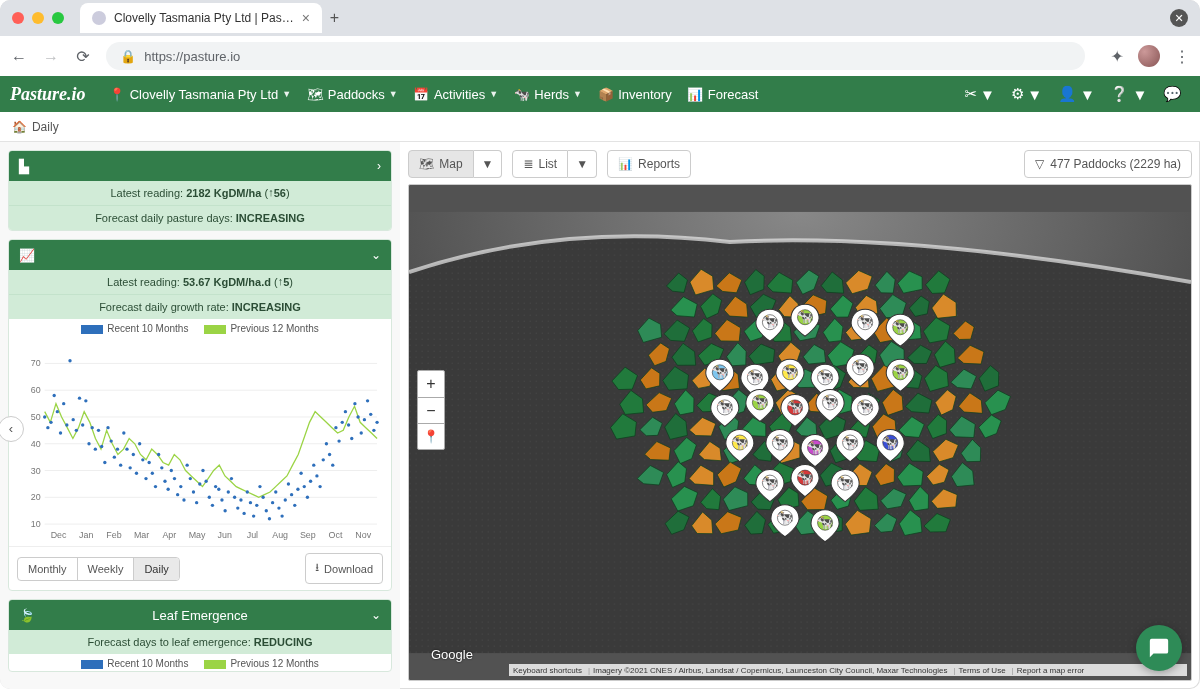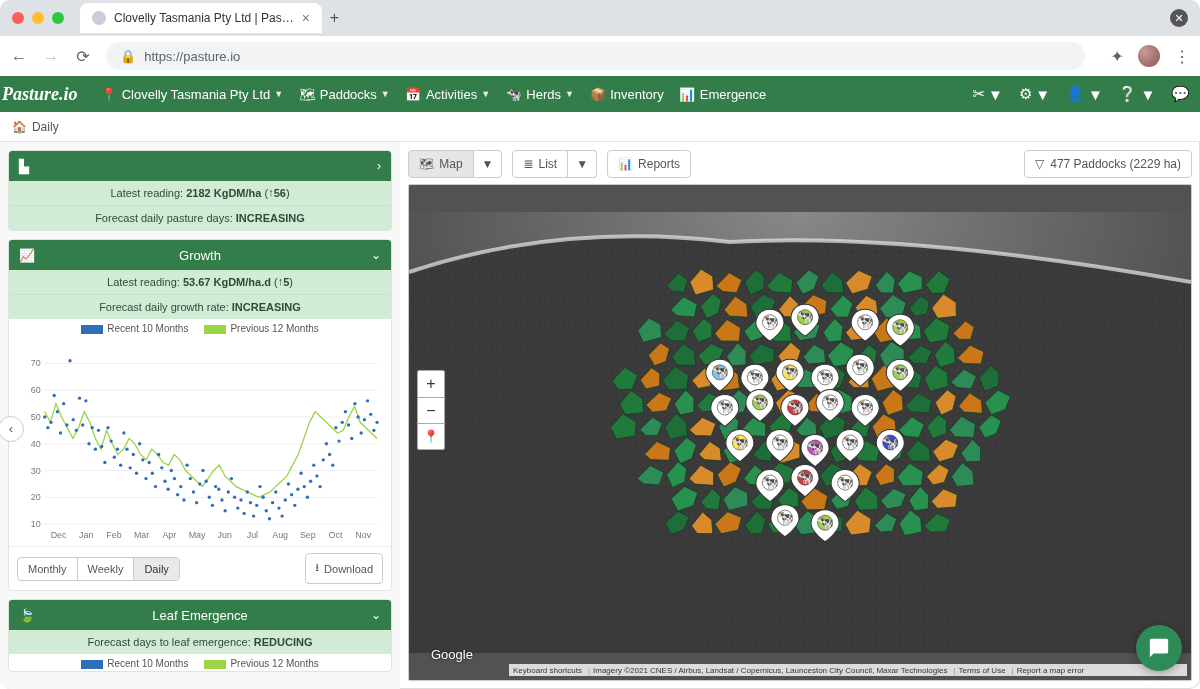--- a/index.html
+++ b/index.html
@@ -18,21 +18,21 @@
   .tab .close { color: #777; font-size: 14px; }
   .new-tab { margin-left: 8px; color: #555; font-size: 16px; }
   .chrome-addr { height: 40px; display: flex; align-items: center; padding: 0 10px; gap: 14px; background: #fff; }
   .nav-btn { color: #5f6368; font-size: 16px; width: 18px; text-align: center; }
   .addr-bar { flex: 1; height: 28px; border-radius: 14px; background: #f1f3f4; display: flex; align-items: center; padding: 0 14px; font-size: 13px; color: #5f6368; gap: 8px; }
   .chrome-right { display: flex; align-items: center; gap: 14px; margin-left: 12px; }
   .avatar { width: 22px; height: 22px; border-radius: 50%; background: radial-gradient(circle at 30% 30%, #c99,#855); }
   .close-circle { width: 18px; height: 18px; border-radius: 50%; background: #555; color:#fff; font-size:11px; display:flex; align-items:center; justify-content:center; margin-left: auto;}
 
   
-  .app-header { height: 36px; background: #327d4a; color: #fff; display: flex; align-items: center; padding: 0 2px; font-size: 13px; }
+  .app-header { height: 36px; background: #327d4a; color: #fff; display: flex; align-items: center; padding: 0 10px; font-size: 13px; }
   .brand { font-family: Georgia, serif; font-style: italic; font-weight: 600; font-size: 18px; margin-right: 16px; }
   .hdr-item { display: flex; align-items: center; gap: 4px; padding: 0 8px; height: 100%; cursor: pointer; }
   .hdr-item .caret { font-size: 9px; opacity: .9; }
   .hdr-spacer { flex: 1; }
   .hdr-icon { padding: 0 8px; font-size: 15px; display: flex; align-items: center; gap: 3px; cursor: pointer; }
 
   
   .crumb { height: 30px; background: #fff; border-bottom: 1px solid #e3e3e3; display: flex; align-items: center; padding: 0 12px; font-size: 12px; color: #555; gap: 5px; }
 
   
@@ -154,21 +154,21 @@
     <span>🐄</span>
     <span>Herds</span>
     <span class="caret">▼</span>
   </div>
   <div class="hdr-item">
     <span>📦</span>
     <span>Inventory</span>
   </div>
   <div class="hdr-item">
     <span>📊</span>
-    <span>Emergence</span>
+    <span>Forecast</span>
   </div>
   <div class="hdr-spacer"></div>
   <div class="hdr-icon">✂<span class="caret">▼</span></div>
   <div class="hdr-icon">⚙<span class="caret">▼</span></div>
   <div class="hdr-icon">👤<span class="caret">▼</span></div>
   <div class="hdr-icon">❔<span class="caret">▼</span></div>
   <div class="hdr-icon">💬</div>
 </div>
 
 <div class="crumb">
@@ -193,21 +193,20 @@
       </div>
       <div class="panel-sub">
         <span>Forecast daily pasture days:</span>
         <strong>INCREASING</strong>
       </div>
     </div>
 
     <div class="panel">
       <div class="panel-header">
         <span class="hicon">📈</span>
-        <span class="title">Growth</span>
         <span class="hchevron">⌄</span>
       </div>
       <div class="panel-sub">
         <span>Latest reading:</span>
         <strong>53.67 KgDM/ha.d</strong>
         (<span class="arrow-up">↑</span><strong>5</strong>)
       </div>
       <div class="panel-sub">
         <span>Forecast daily growth rate:</span>
         <strong>INCREASING</strong>

